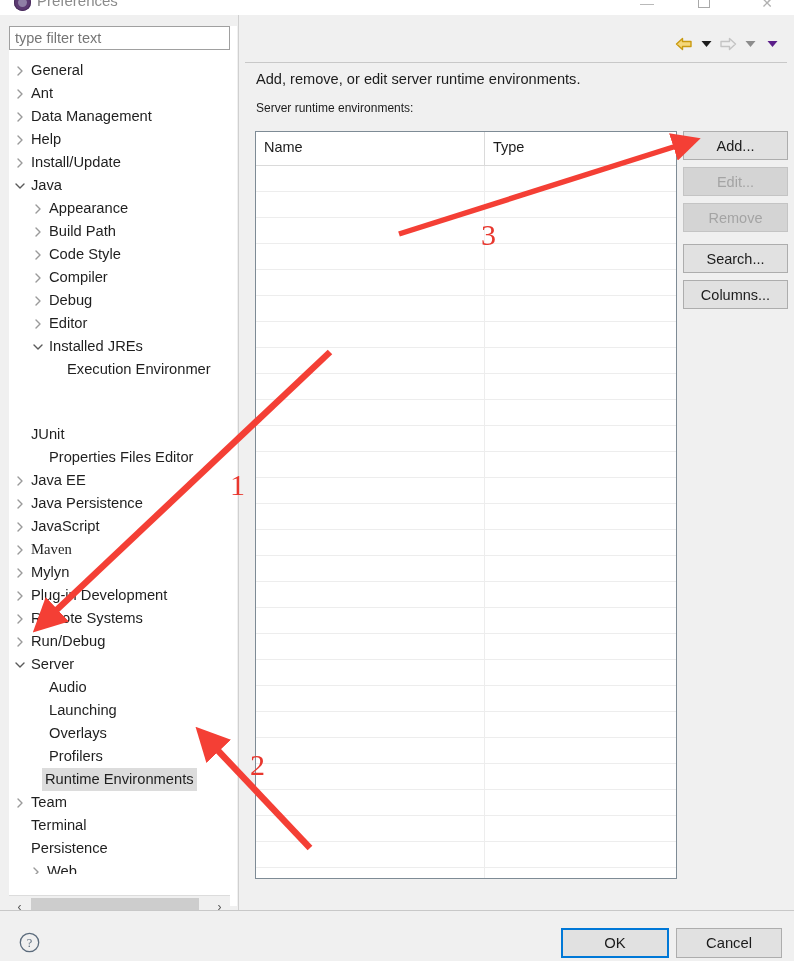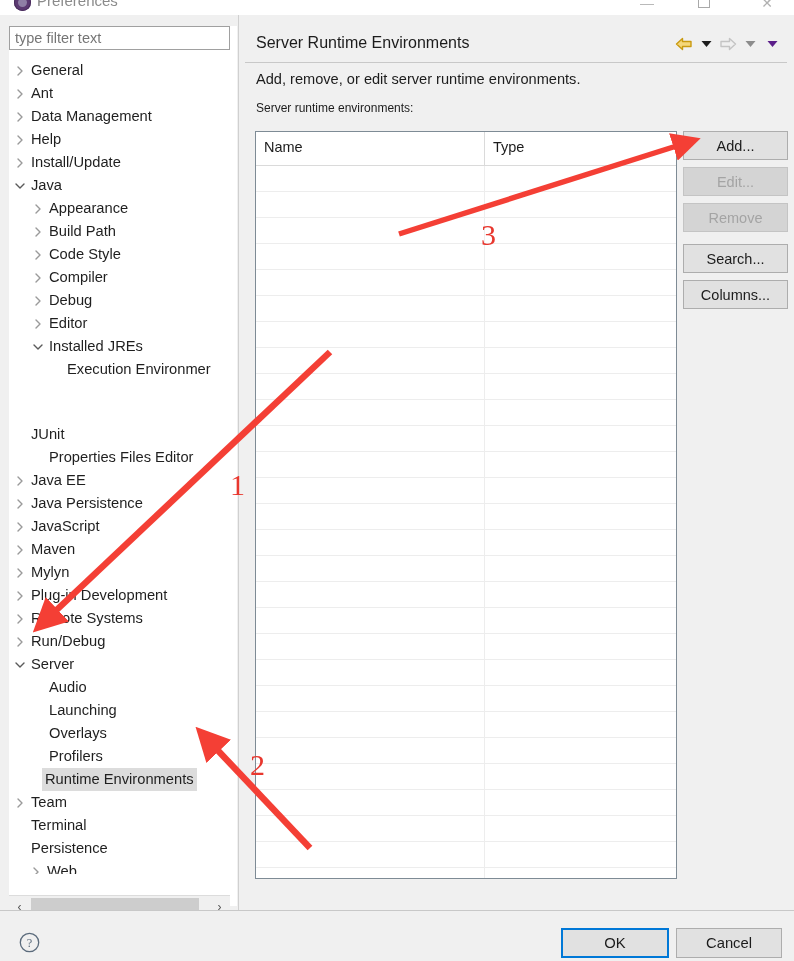--- a/index.html
+++ b/index.html
@@ -426,21 +426,21 @@
               </svg>
             </span>
             <span class="tree-label" style="padding-left: 4px;">JavaScript</span>
           </div>
           <div class="tree-row" style="padding-left: 4px;">
             <span class="twisty">
               <svg width="8" height="10" viewBox="0 0 8 10">
                 <path d="M2,1 L6,5 L2,9" fill="none" stroke="#9a9a9a" stroke-width="1.4" stroke-linecap="round" stroke-linejoin="round"></path>
               </svg>
             </span>
-            <span class="tree-label" style="padding-left: 4px;">Maven</span>
+            <span class="tree-label" style="padding-left: 4px; font-family: Liberation Serif, serif;">Maven</span>
           </div>
           <div class="tree-row" style="padding-left: 4px;">
             <span class="twisty">
               <svg width="8" height="10" viewBox="0 0 8 10">
                 <path d="M2,1 L6,5 L2,9" fill="none" stroke="#9a9a9a" stroke-width="1.4" stroke-linecap="round" stroke-linejoin="round"></path>
               </svg>
             </span>
             <span class="tree-label" style="padding-left: 4px;">Mylyn</span>
           </div>
           <div class="tree-row" style="padding-left: 4px;">
@@ -541,21 +541,20 @@
     <div class="h-scroll">
       <div class="arr left">‹</div>
       <div class="thumb"></div>
       <div class="arr right">›</div>
     </div>
 
     <div class="v-divider"></div>
 
     <div class="right-pane">
       <div class="page-header">
-        <div class="page-title">Server Runtime Environments</div>
         <div class="nav-tools" id="nav-tools">
             <span>
               <svg width="18" height="14" viewBox="0 0 18 14">
                 <g transform="">
                   <path d="M7.5,1.5 L1.5,7 L7.5,12.5 L7.5,9.5 L16,9.5 L16,4.5 L7.5,4.5 z" fill="#f5d77a" stroke="#c99a10" stroke-width="1.4" stroke-linejoin="round"></path>
                 </g>
               </svg>
             </span>
             <span>
               <svg width="11" height="8" viewBox="0 0 11 8">

